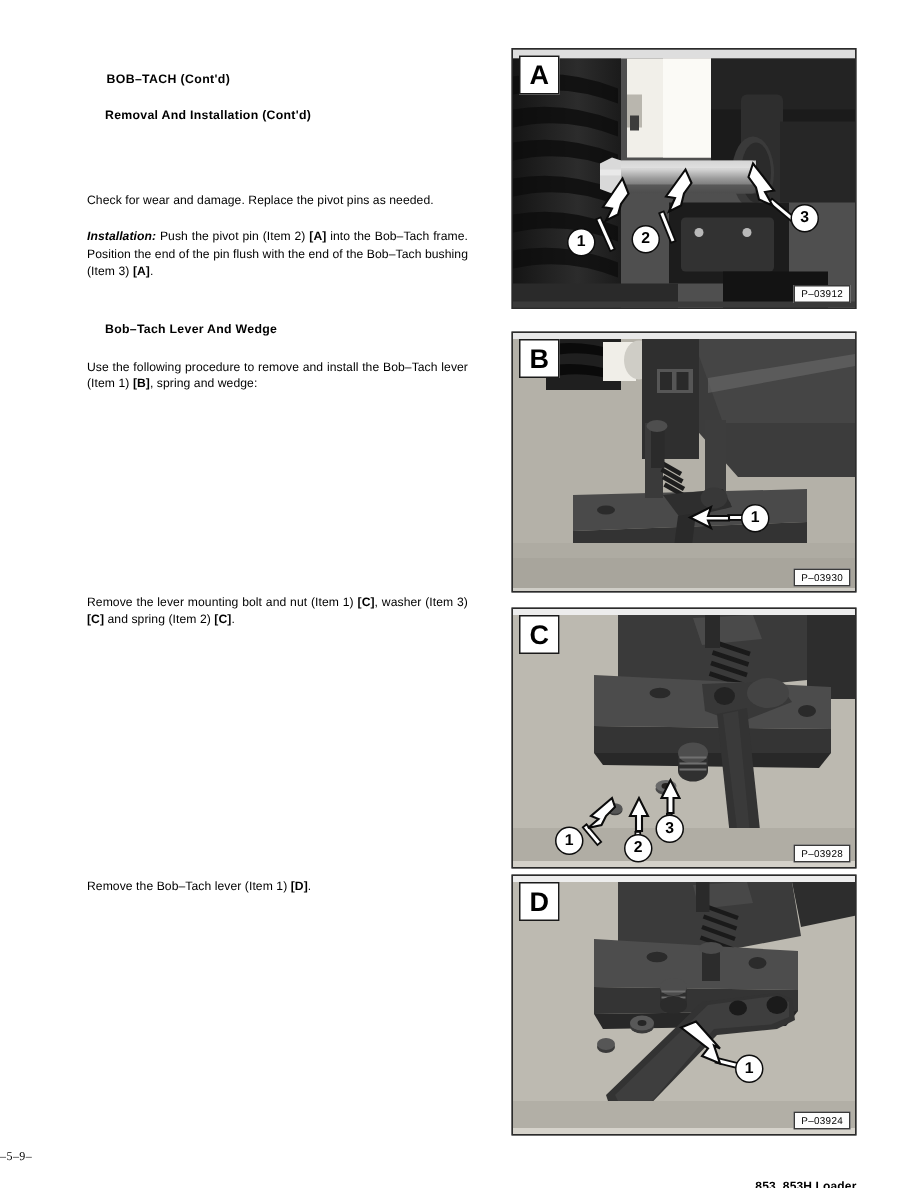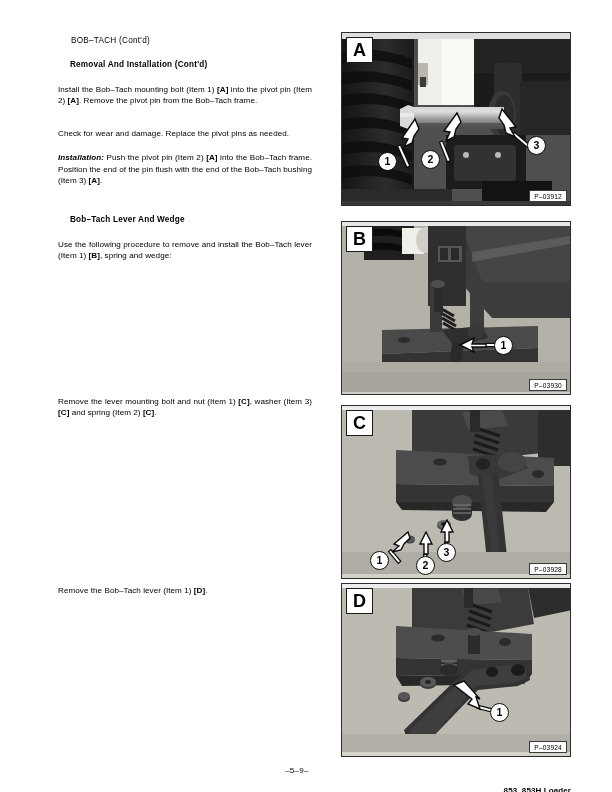--- a/index.html
+++ b/index.html
@@ -9,23 +9,23 @@
   }
   body {
     width: 612px; height: 792px;
     position: relative;
     font-family: "Liberation Sans", sans-serif;
     color: #000000;
     overflow: hidden;
   }
   .h-main {
     font-size: 8.2px;
-    font-weight: normal;
+    font-weight: bold;
     letter-spacing: 0.25px;
-    margin: 0 0 14px 0;
+    margin: 12px 0 14px 0;
     line-height: 1.2;
     padding-left: 13px;
   }
   .h-sub {
     font-size: 8.2px;
     font-weight: bold;
     letter-spacing: 0.2px;
     margin: 0 0 14px 0;
     line-height: 1.2;
     padding-left: 12px;
@@ -120,42 +120,42 @@
     position: absolute;
     width: 0; height: 0;
     z-index: 27;
   }
 
   
   .footer-page {
     position: absolute;
     left: 0; right: 18px;
     top: 766px;
-    text-align: center;
+    text-align: left;
     font-size: 8px;
     letter-spacing: 0.3px;
+    font-family: Liberation Serif, serif;
   }
   .footer-manual {
     position: absolute;
     right: 41px; top: 758px;
     text-align: right;
     font-size: 8px;
     font-weight: bold;
     line-height: 1.25;
     letter-spacing: 0.1px;
     margin-top: 28px;
   }
 </style>
 </head>
 <body>
 
 <div class="grp" id="grp-a">
   <div class="h-main">BOB–TACH (Cont'd)</div>
   <div class="h-sub">Removal And Installation (Cont'd)</div>
-  <p class="para"><span>Install the Bob–Tach mounting bolt (Item 1) </span><b>[A]</b><span> into the pivot pin (Item 2) </span><b>[A]</b><span>. Remove the pivot pin from the Bob–Tach frame.</span></p>
 </div>
 
 <div class="grp" id="grp-b">
   <p class="para">Check for wear and damage. Replace the pivot pins as needed.</p>
   <p class="para"><i class="lead">Installation:</i><span> Push the pivot pin (Item 2) </span><b>[A]</b><span> into the Bob–Tach frame. Position the end of the pin flush with the end of the Bob–Tach bushing (Item 3) </span><b>[A]</b><span>.</span></p>
 </div>
 
 <div class="grp" id="grp-c">
   <div class="h-sub">Bob–Tach Lever And Wedge</div>
   <p class="para last"><span>Use the following procedure to remove and install the Bob–Tach lever (Item 1) </span><b>[B]</b><span>, spring and wedge:</span></p>

